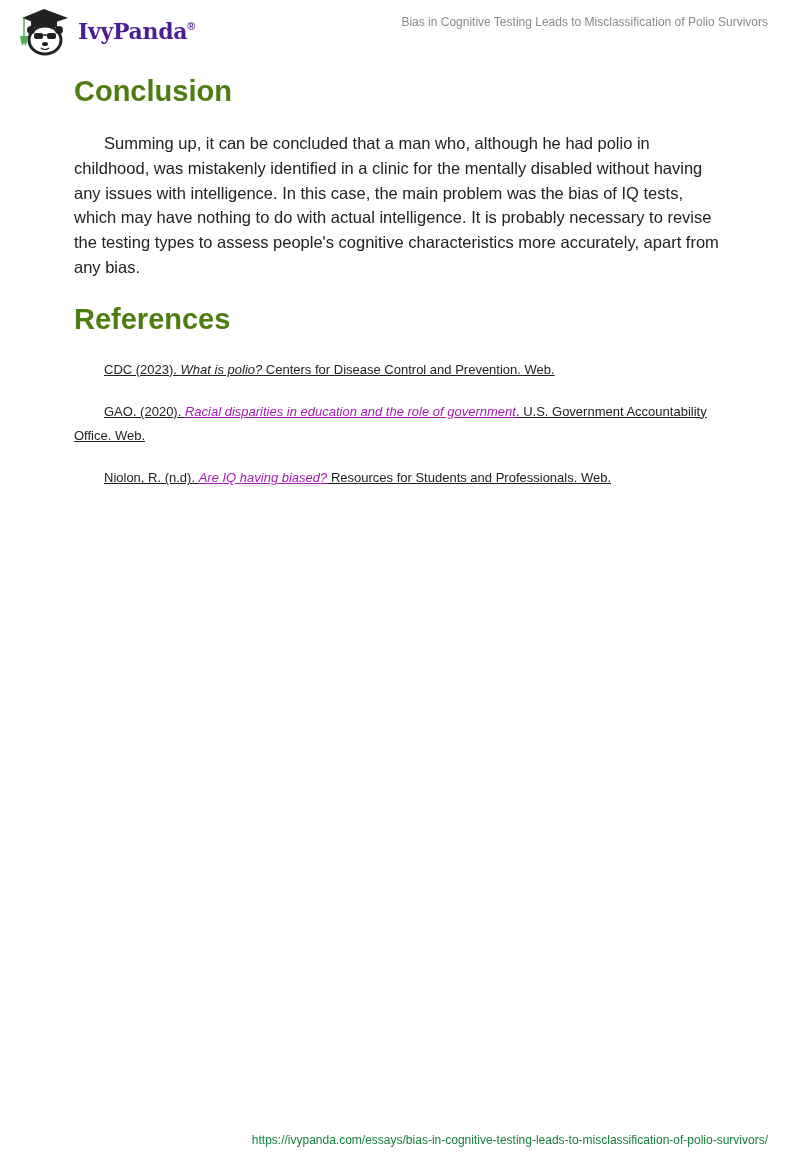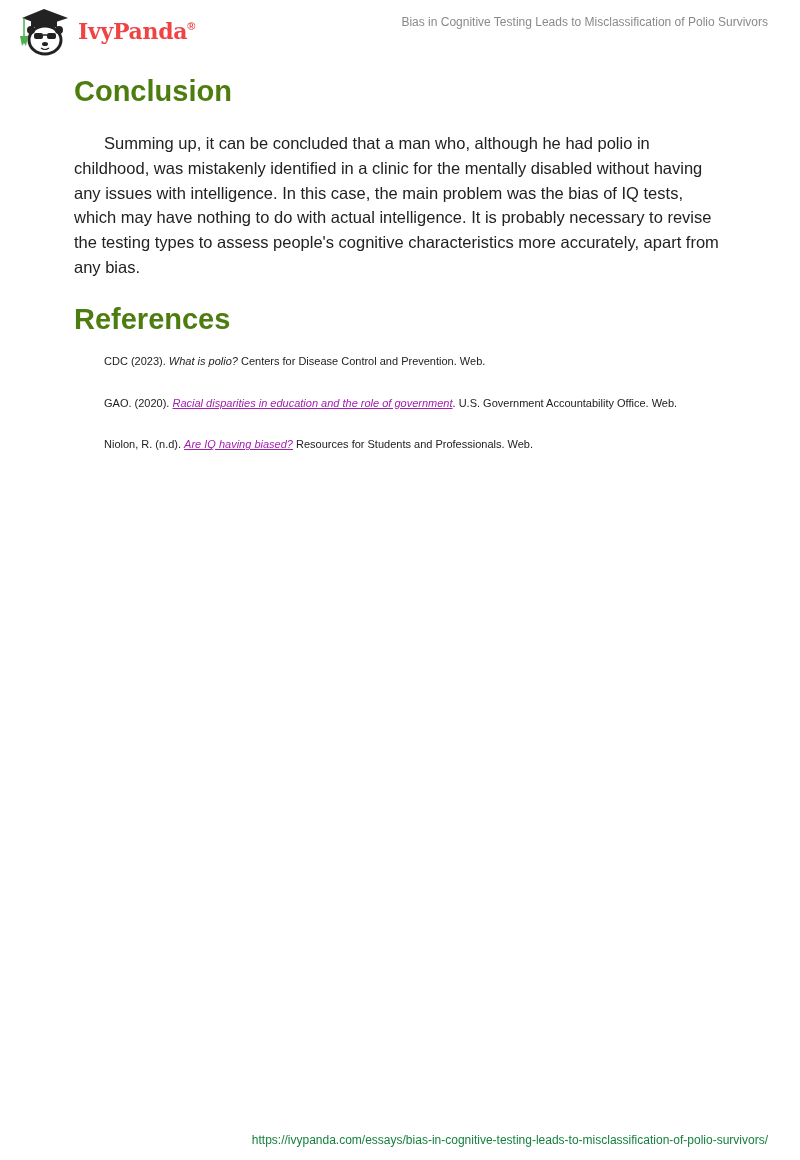--- a/index.html
+++ b/index.html
@@ -6,37 +6,37 @@
   body {
     width: 800px; height: 1160px; position: relative; overflow: hidden;
     background: #ffffff; color: #222222;
     font-family: "Liberation Sans", sans-serif;
   }
   .header { position: absolute; left: 0; top: 0; width: 800px; height: 62px; }
   .logo { position: absolute; left: 14px; top: 6px; display: flex; align-items: center; }
   .logo-mark { width: 62px; height: 50px; }
   .logo-text {
     font-family: "DejaVu Serif", "Liberation Serif", serif;
-    font-weight: bold; font-size: 22px; color: #ef4444; margin-left: 2px; letter-spacing: -0.3px;
+    font-weight: bold; font-size: 22px; color: #4c1d95; margin-left: 2px; letter-spacing: -0.3px;
   }
   .logo-text sup { font-size: 11px; font-family: "Liberation Sans", sans-serif; vertical-align: 9px; }
   .running-title {
     position: absolute; right: 32px; top: 15px;
     font-size: 12px; color: #8a8a8a;
   }
   .content { position: absolute; left: 74px; top: 72px; width: 650px; }
   h2 {
     margin: 0; font-size: 29px; font-weight: bold; color: #4d7c0f; line-height: 38px;
   }
   .para {
     margin: 0; font-size: 16.5px; line-height: 24.8px; text-indent: 30px; color: #222;
   }
   .conclusion-title { margin-bottom: 21px; }
-  .references-title { margin-top: 20px; margin-bottom: 11px; }
-  .ref { margin: 0 0 17px 0; font-size: 11px; line-height: 24.8px; text-indent: 30px; color: #222; }
+  .references-title { margin-top: 20px; margin-bottom: 20px; }
+  .ref { margin: 0 0 17px 0; font-size: 13px; line-height: 24.8px; text-indent: 30px; color: #222; text-decoration: underline; }
   .ref a { color: #a21caf; font-style: italic; text-decoration: underline; }
   .ref em { font-style: italic; }
   .footer-url {
     position: absolute; right: 32px; top: 1133px; font-size: 12px; color: #15803d;
   }
 </style>
 </head>
 <body>
 
 <div class="header">

